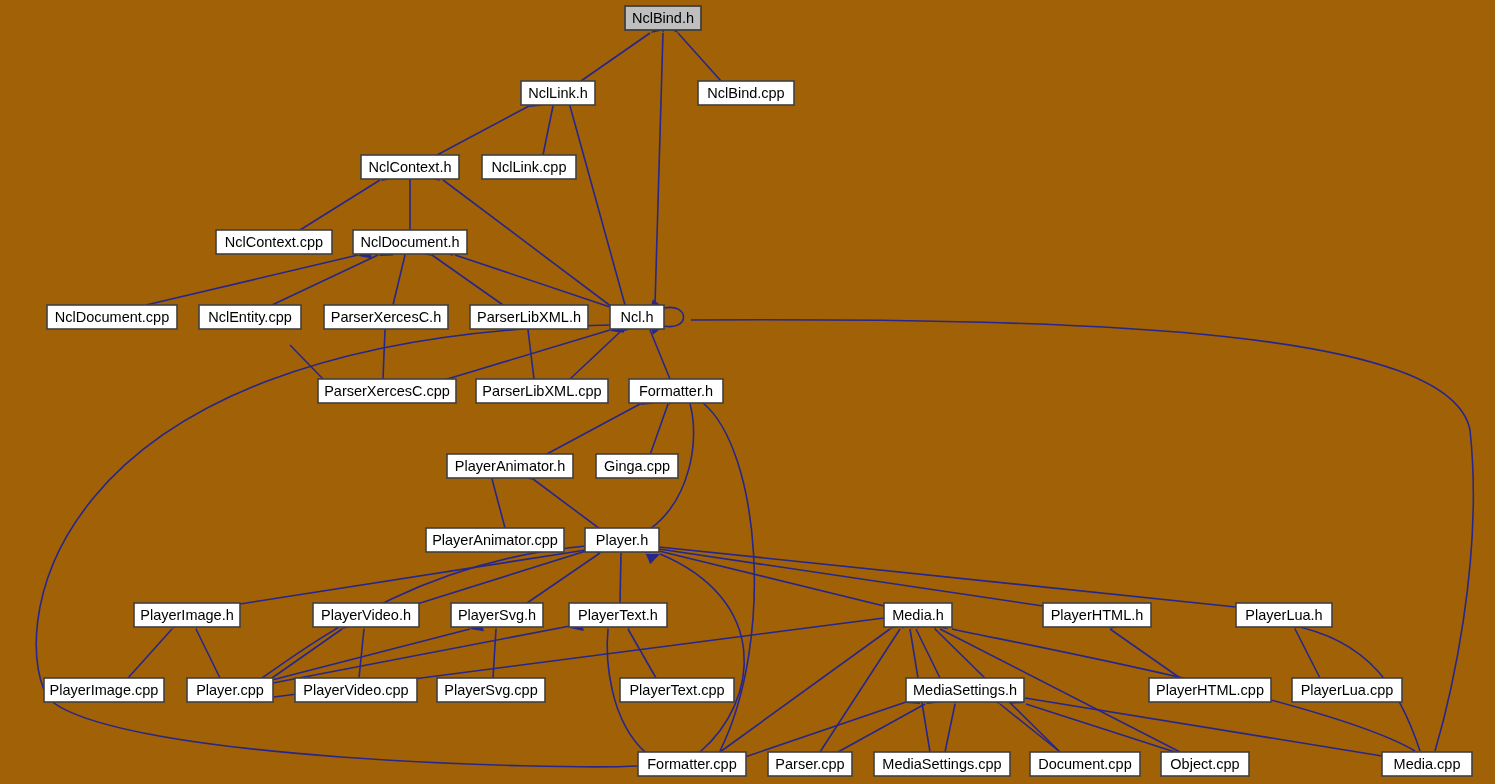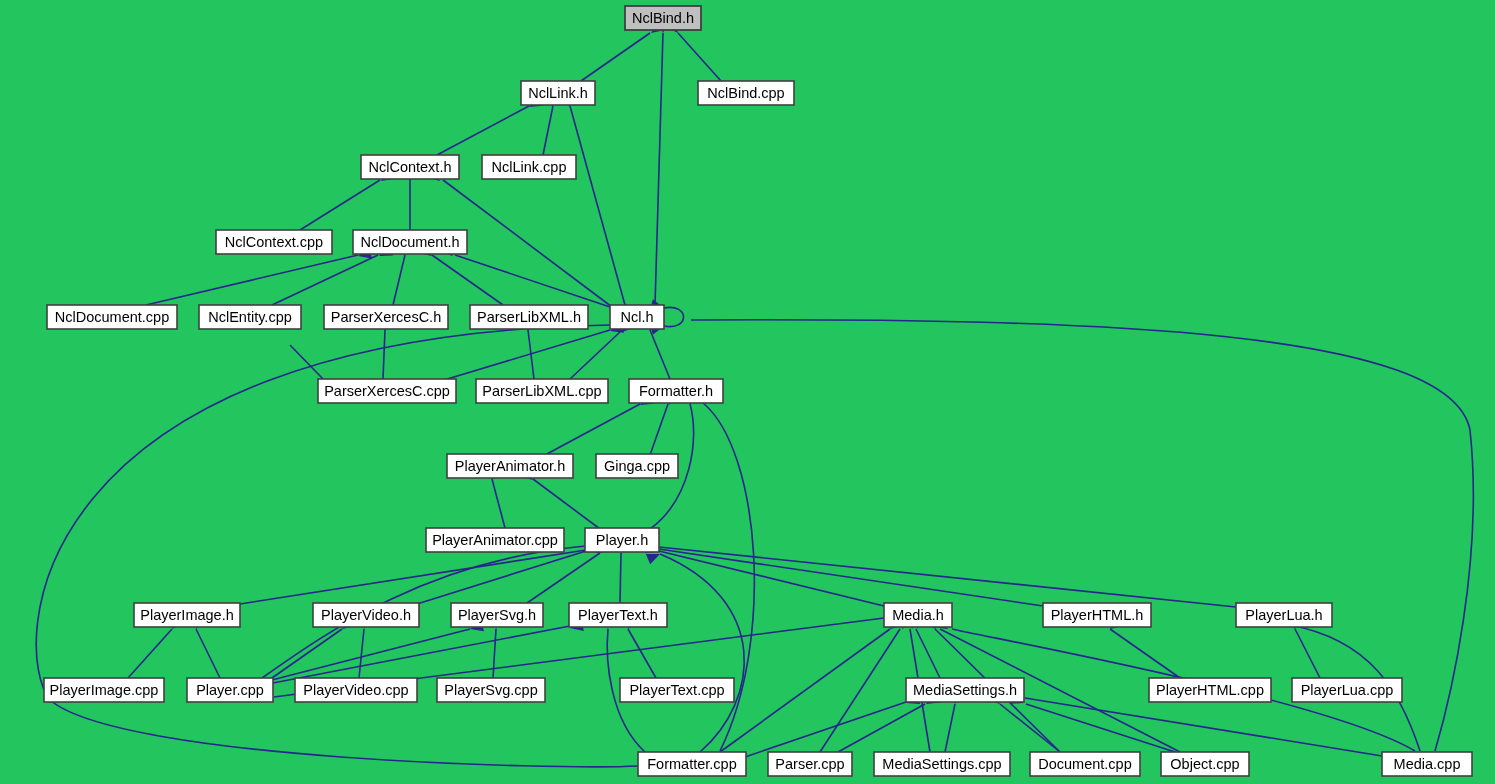--- a/index.html
+++ b/index.html
@@ -4,21 +4,21 @@
 <style>
   html, body {
     margin: 0;
     padding: 0;
     background: #ffffff;
   }
   #graph-root {
     position: relative;
     width: 1495px;
     height: 784px;
-    background: #22c55e;
+    background: #a16207;
     font-family: "Liberation Sans", sans-serif;
     overflow: hidden;
   }
   svg#graph-svg {
     position: absolute;
     left: 0;
     top: 0;
     width: 1495px;
     height: 784px;
     display: block;

